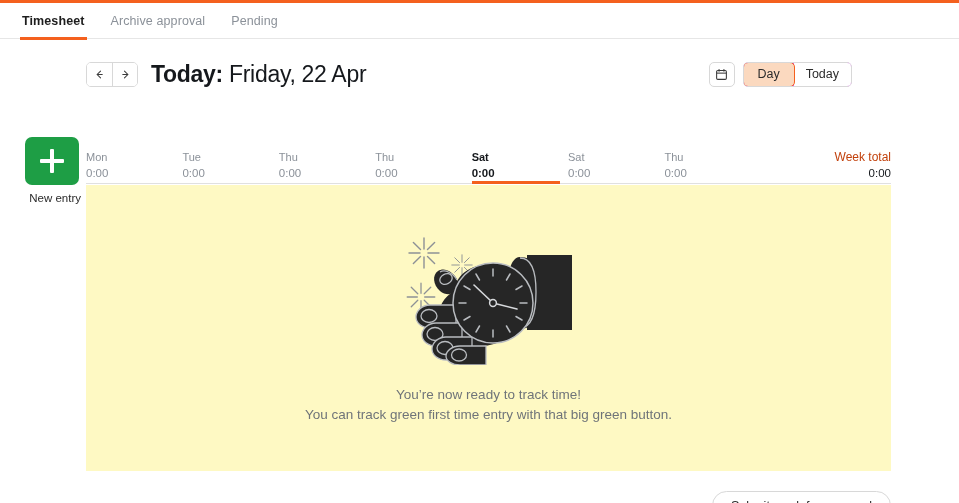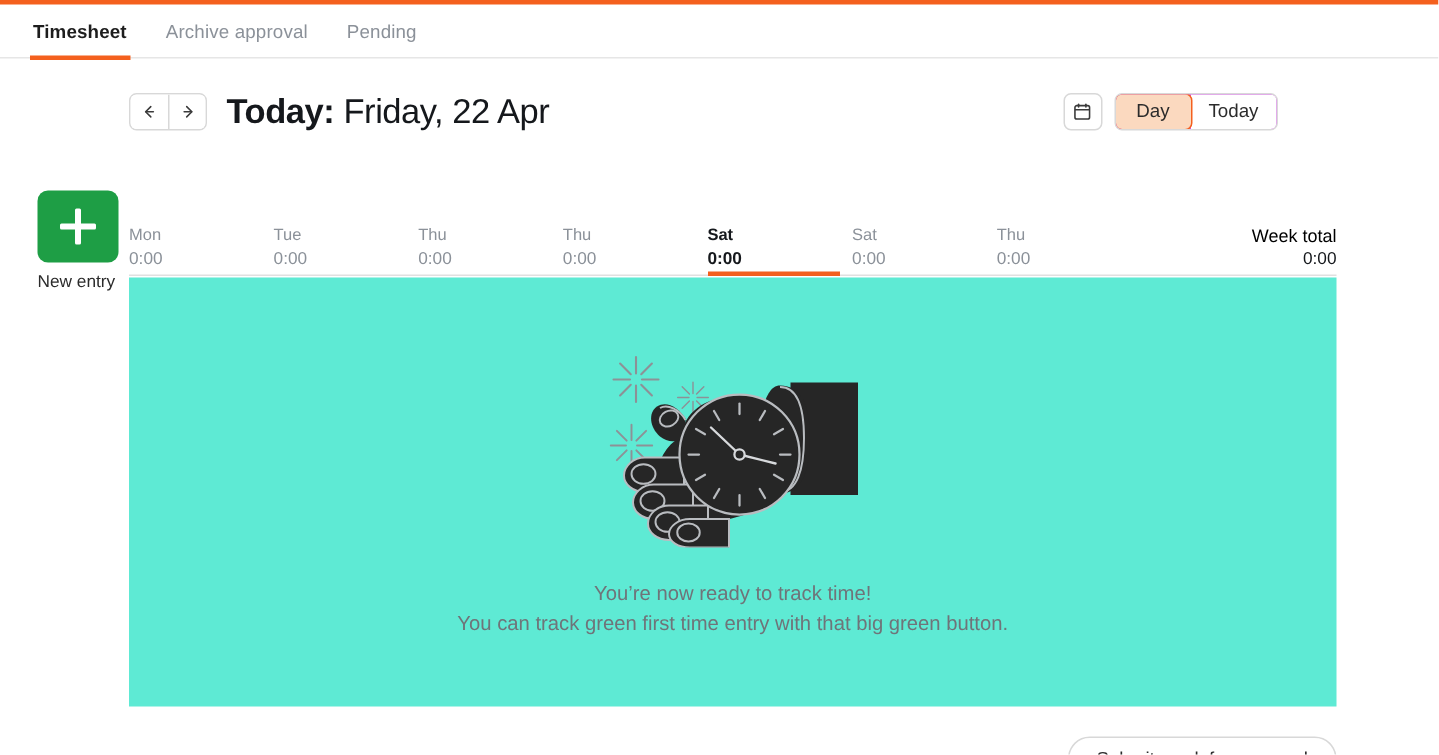--- a/index.html
+++ b/index.html
@@ -142,23 +142,23 @@
     border-radius: 5px;
     margin: -1px;
     position: relative;
     z-index: 2;
   }
 
   
   .rail {
     position: absolute;
     left: 25px;
-    top: 88px;
+    top: 98px;
     width: 56px;
-    text-align: left;
+    text-align: right;
   }
   .newentry {
     width: 54px;
     height: 48px;
     background: #1e9e45;
     border-radius: 7px;
     display: flex;
     align-items: center;
     justify-content: center;
     cursor: pointer;
@@ -223,37 +223,37 @@
     height: 3px;
     background: #f4601e;
   }
   .totalcol {
     flex: 1.35;
     text-align: right;
     padding-top: 5px;
   }
   .totalcol .dname {
     font-size: 12px;
-    color: #000000;
+    color: #c2410c;
     line-height: 16px;
   }
   .totalcol .dval {
     font-size: 11.5px;
     color: #15181c;
     line-height: 16px;
   }
 
   
   .panel {
     position: absolute;
     left: 86px;
     top: 146px;
     width: 805px;
     height: 286px;
-    background: #5eead4;
+    background: #fef9c3;
     display: flex;
     flex-direction: column;
     align-items: center;
     justify-content: center;
   }
   .illus { margin-top: -6px; }
   .empty-text {
     margin-top: 16px;
     text-align: center;
     color: #6f7479;

